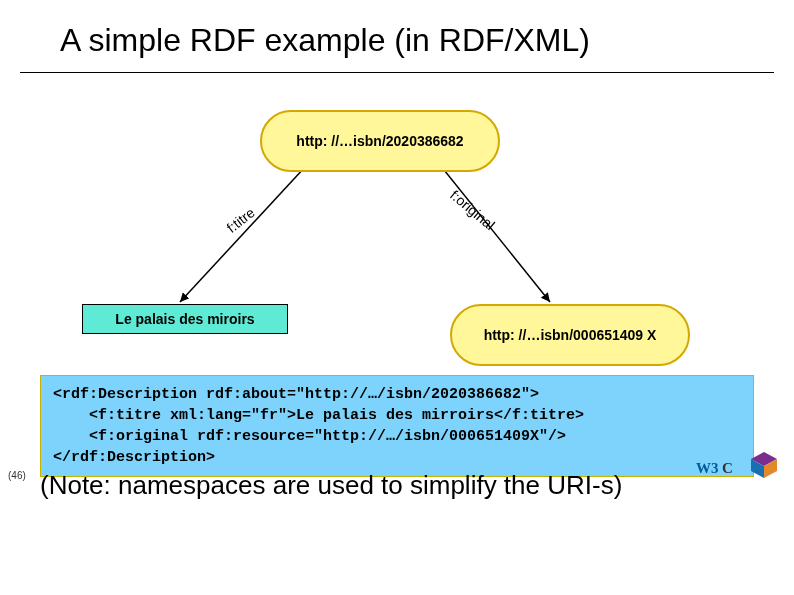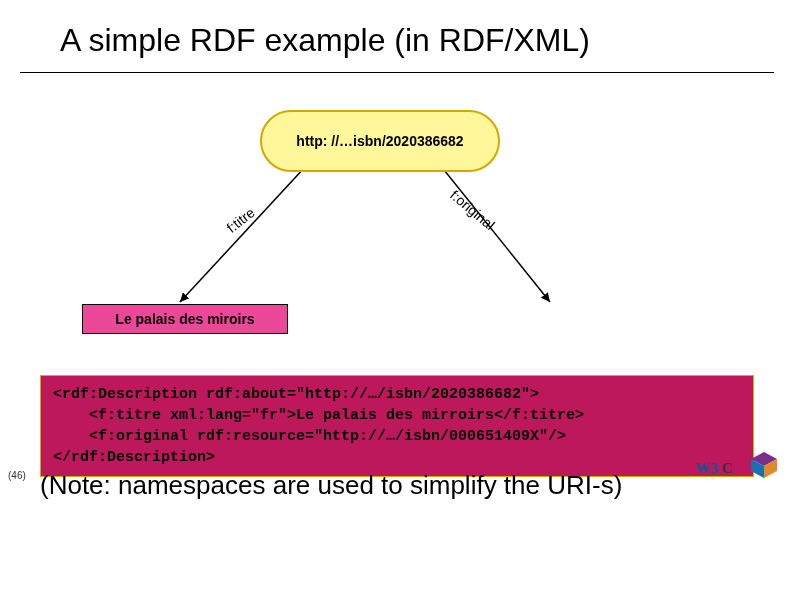--- a/index.html
+++ b/index.html
@@ -62,21 +62,21 @@
   .node-left {
     position: absolute;
     top: 304px;
     left: 82px;
     width: 180px;
     border: 1px solid #000;
     padding: 6px 12px;
     font-size: 14px;
     font-weight: 700;
     text-align: center;
-    background: #ec4899;
+    background: #5eead4;
   }
 
   
   svg.arrows {
     position: absolute;
     top: 0;
     left: 0;
     width: 794px;
     height: 595px;
     pointer-events: none;
@@ -98,21 +98,21 @@
     left: 446px;
     transform: rotate(40deg);
   }
 
   
   .code {
     position: absolute;
     top: 360px;
     left: 40px;
     right: 40px;
-    background: #be185d;
+    background: #7dd3fc;
     border: 1px solid #c8b400;
     padding: 8px 12px;
     font-family: "Courier New", Courier, monospace;
     font-size: 15px;
     font-weight: 700;
     line-height: 1.4;
     white-space: pre;
     overflow: hidden;
   }
 
@@ -161,20 +161,21 @@
         <path d="M0,0 L6,3 L0,6 Z" fill="#000"></path>
       </marker>
     </defs>
 
     <line x1="330" y1="140" x2="180" y2="302" stroke="#000" stroke-width="1.5" marker-end="url(#arrowhead)"></line>
 
     <line x1="420" y1="140" x2="550" y2="302" stroke="#000" stroke-width="1.5" marker-end="url(#arrowhead)"></line>
   </svg>
 
   <div class="node node-top">http: //…isbn/2020386682</div>
+  <div class="node node-right">http: //…isbn/000651409 X</div>
   <div class="node-left">Le palais des miroirs</div>
 
   <div class="edge-label edge-titre">f:titre</div>
   <div class="edge-label edge-original">f:original</div>
 
   <pre class="code">&lt;rdf:Description rdf:about="http://…/isbn/2020386682"&gt;
     &lt;f:titre xml:lang="fr"&gt;Le palais des mirroirs&lt;/f:titre&gt;
     &lt;f:original rdf:resource="http://…/isbn/000651409X"/&gt;
 &lt;/rdf:Description&gt;</pre>
 

